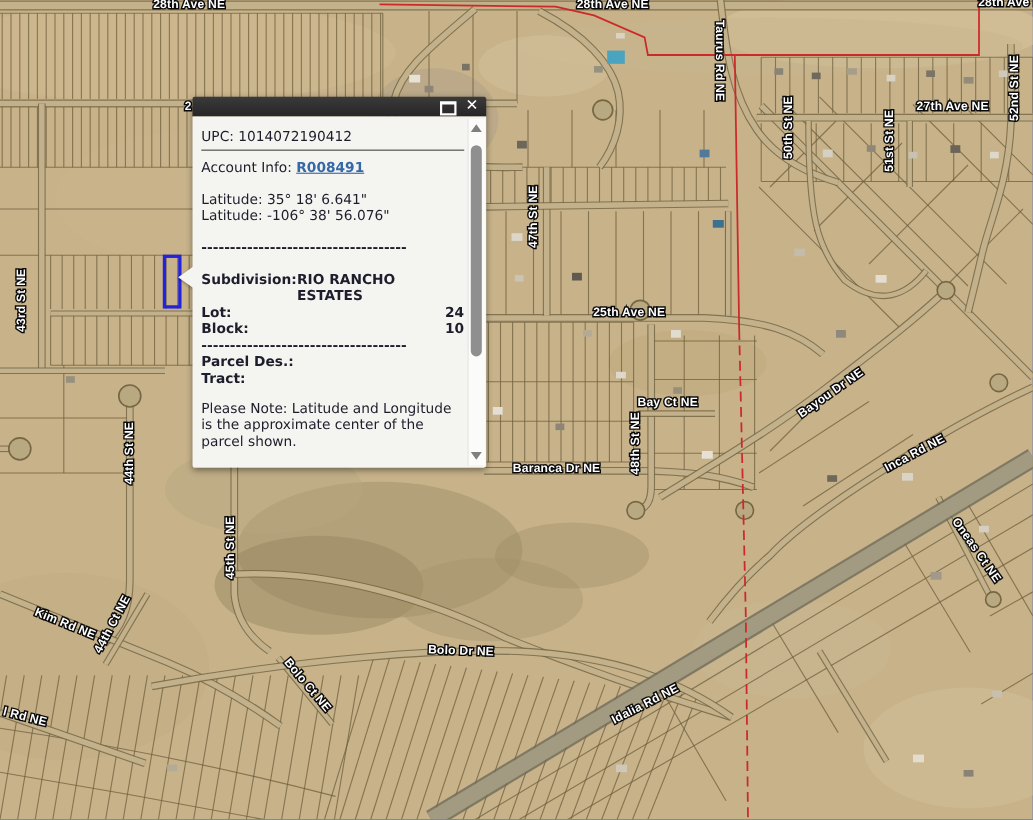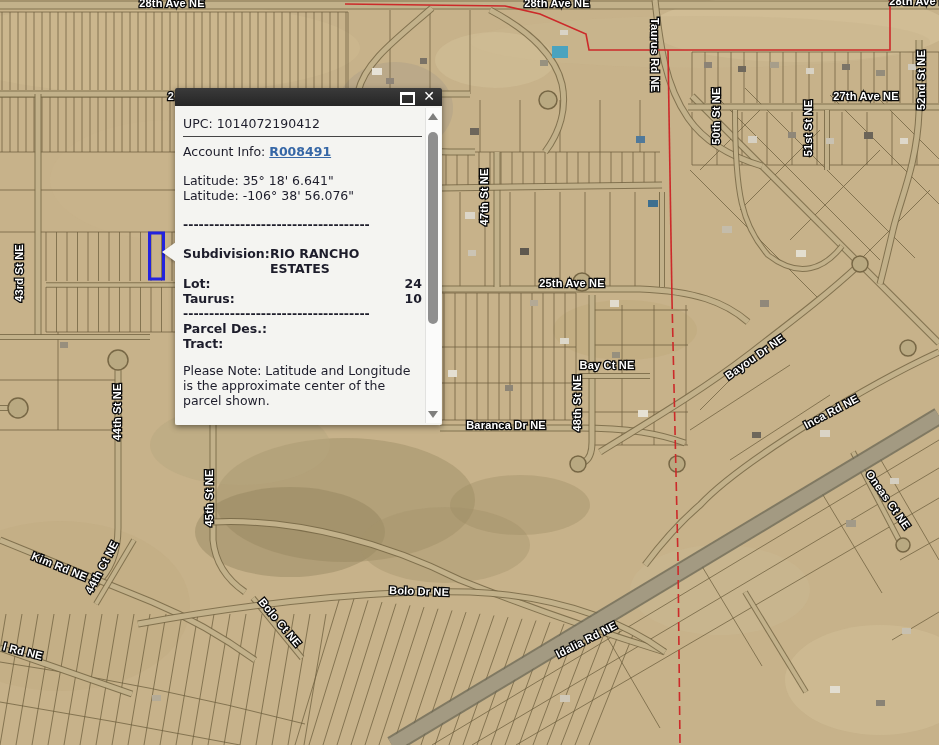--- a/index.html
+++ b/index.html
@@ -530,21 +530,21 @@
         <div class="sp"></div>
         <div class="frow">
           <span class="lbl">Subdivision:</span>
             <span class="val">RIO RANCHO ESTATES</span>
         </div>
         <div class="frow">
           <span class="lbl">Lot:</span>
             <span class="val">24</span>
         </div>
         <div class="frow">
-          <span class="lbl">Taurus:</span>
+          <span class="lbl">Block:</span>
             <span class="val">10</span>
         </div>
         <div class="sep">------------------------------------</div>
         <div class="frow">
           <span class="lbl">Parcel Des.:</span>
             <span class="val"></span>
         </div>
         <div class="frow">
           <span class="lbl">Tract:</span>
             <span class="val"></span>

